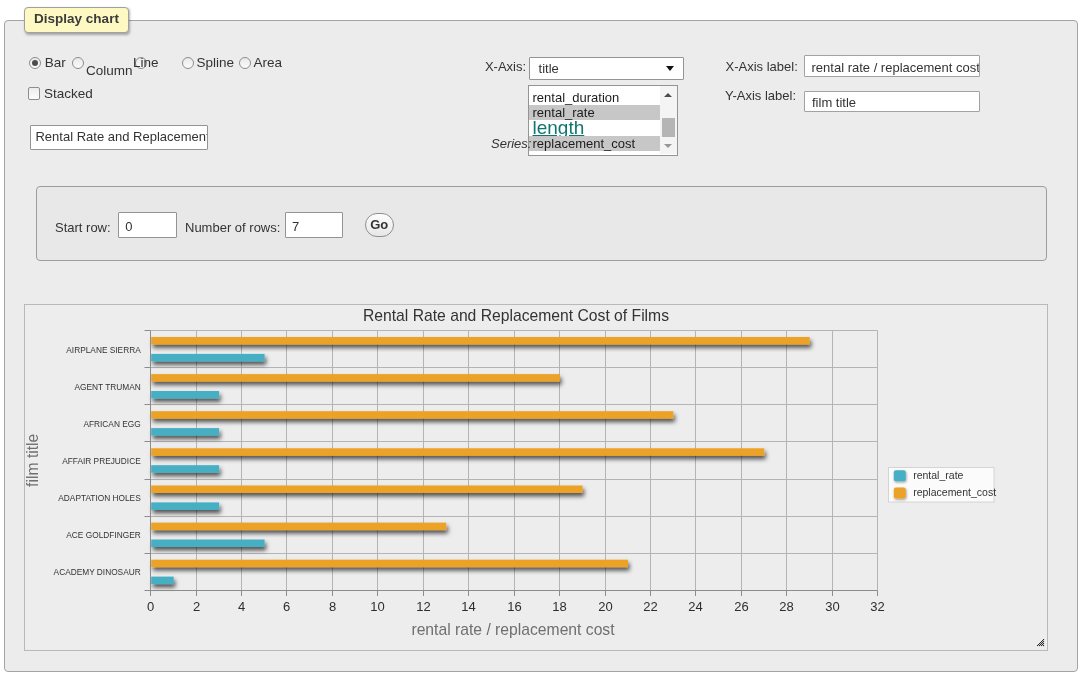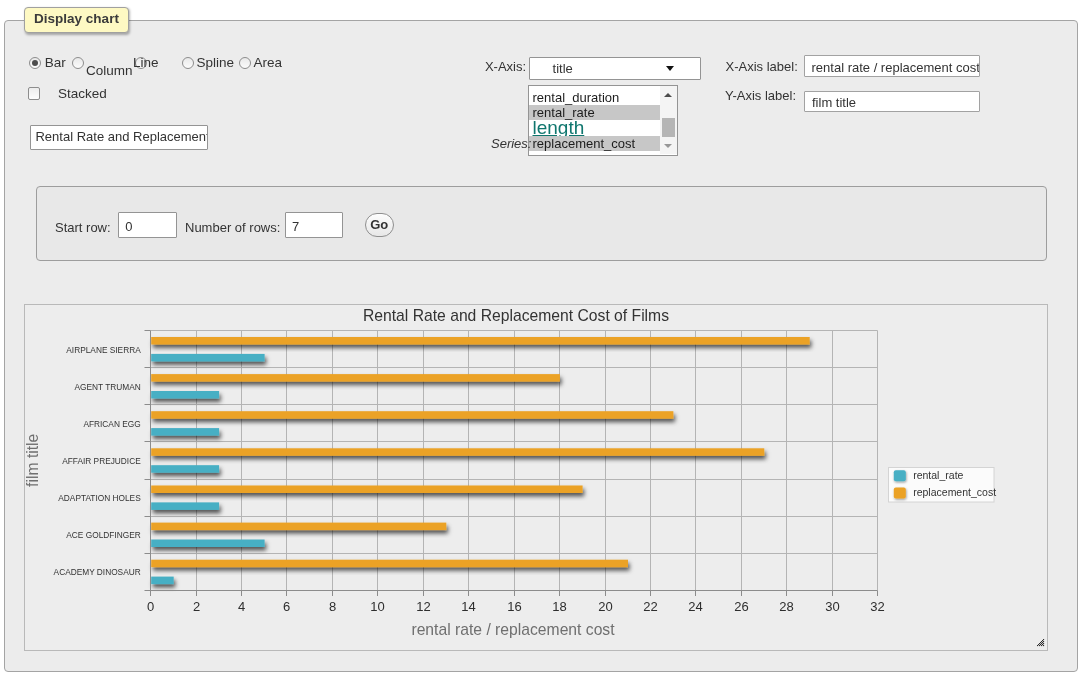--- a/index.html
+++ b/index.html
@@ -23,26 +23,26 @@
 <div class="radio" style="left:71.5px; top:56.5px;"></div>
 <span class="lbl" style="left:85.9px; top:55.4px; font-size:13.5px;margin-top:8px;">Column</span>
 <div class="radio" style="left:135px; top:56.5px;"></div>
 <span class="lbl" style="left:133px; top:55.4px; font-size:13.5px;">Line</span>
 <div class="radio" style="left:181.8px; top:56.5px;"></div>
 <span class="lbl" style="left:196.6px; top:55.4px; font-size:13.5px;">Spline</span>
 <div class="radio" style="left:238.5px; top:56.5px;"></div>
 <span class="lbl" style="left:253.6px; top:55.4px; font-size:13.5px;">Area</span>
 
 <div class="abs" style="left:28px; top:87.4px; width:12.3px; height:12.3px; border:1px solid #8d8d8d; border-radius:2px; background:linear-gradient(#ededed,#fdfdfd);"></div>
-<span class="lbl" style="left:58px; top:86.1px; font-size:13.5px;">Stacked</span>
+<span class="lbl" style="left:44px; top:86.1px; font-size:13.5px;">Stacked</span>
 
 <div class="inp" style="left:30.3px; top:125.4px; width:177.5px; height:24.2px; border-color:#949494; line-height:22px; padding-left:4.2px;">Rental Rate and Replacement Cost of Films</div>
 
 <span class="lbl" style="left:484.9px; top:59px;">X-Axis:</span>
-<div class="inp" style="left:528.6px; top:56.8px; width:172px; height:23.2px; border-color:#949494; line-height:21.6px; padding-left:23px;">title</div>
+<div class="inp" style="left:528.6px; top:56.8px; width:155px; height:23.2px; border-color:#949494; line-height:21.6px; padding-left:9px;">title</div>
 <div class="abs" style="left:665.5px; top:65.5px; width:0; height:0; border-left:4.4px solid transparent; border-right:4.4px solid transparent; border-top:5.8px solid #111;"></div>
 
 <div class="abs" style="left:527.5px; top:84.8px; width:150px; height:71px; background:#fff; border:1px solid #949494;"></div>
 <span class="lbl" style="left:532.5px; top:89.5px; width:128px; height:15.4px; font-size:13px; color:#1c1c1c; line-height:15.4px; overflow:hidden;">rental_duration</span>
 <div class="abs" style="left:528.5px; top:104.9px; width:131.5px; height:15.4px; background:#c7c7c7;"></div>
 <span class="lbl" style="left:532.5px; top:104.9px; font-size:13px; color:#1c1c1c; line-height:15.4px;">rental_rate</span>
 <span class="lbl" style="left:532.5px; top:120.3px; font-size:19px; color:#0f766e; line-height:15.4px;text-decoration:underline;">length</span>
 <div class="abs" style="left:528.5px; top:135.7px; width:131.5px; height:15.4px; background:#c7c7c7;"></div>
 <span class="lbl" style="left:532.5px; top:135.7px; font-size:13px; color:#1c1c1c; line-height:15.4px;">replacement_cost</span>
 

